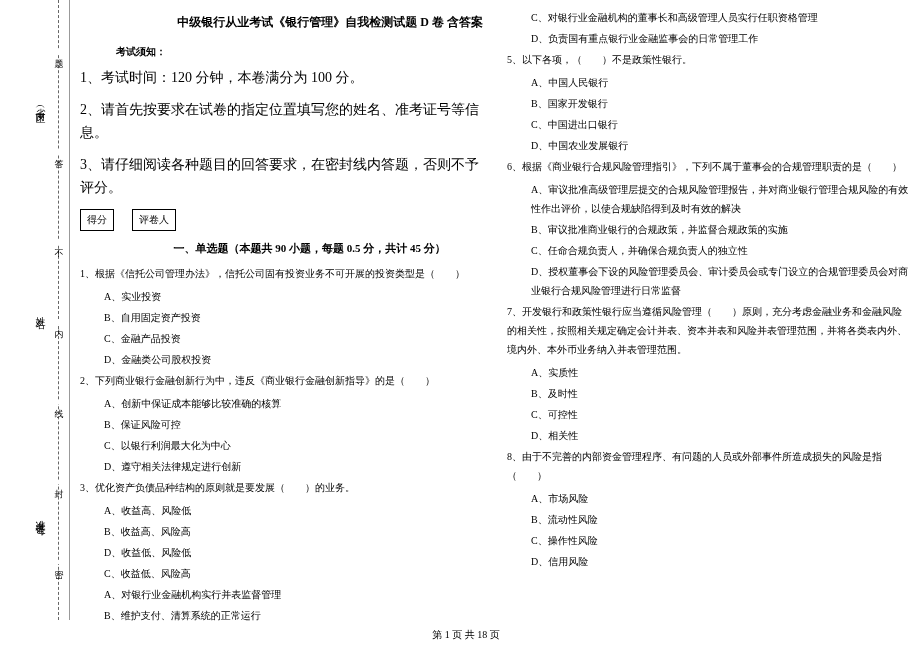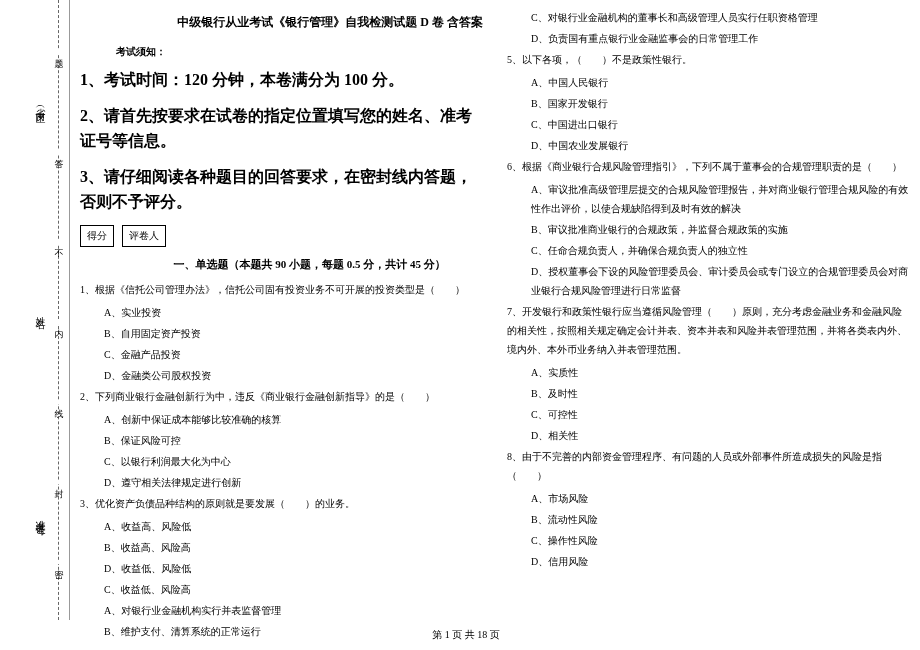--- a/index.html
+++ b/index.html
@@ -79,29 +79,28 @@
       margin-bottom: 14px;
       margin-top: 6px;
     }
     .notice-head {
       font-size: 10px;
       font-weight: bold;
       margin-bottom: 8px;
       margin-left: 36px;
     }
     .notice-item {
-      font-size: 16px;
+      font-size: 14px;
       margin-bottom: 10px;
       line-height: 1.6;
-      font-weight: bold;
     }
     .score-row {
       display: flex;
       align-items: center;
-      gap: 8px;
+      gap: 18px;
       margin-bottom: 6px;
     }
     .score-box {
       border: 1px solid #000;
       padding: 3px 6px;
       font-size: 10px;
     }
     .section-title {
       font-size: 11px;
       font-weight: bold;

